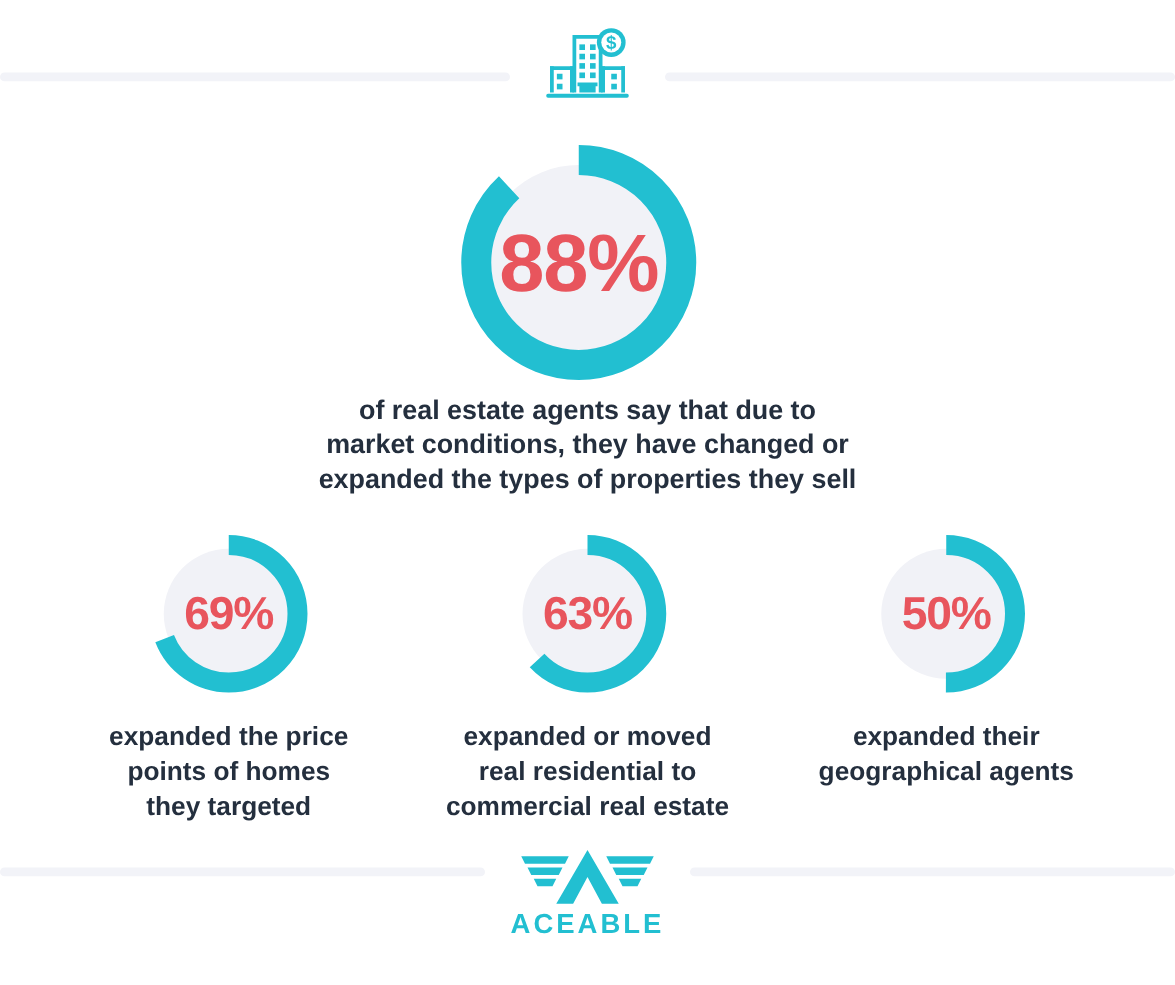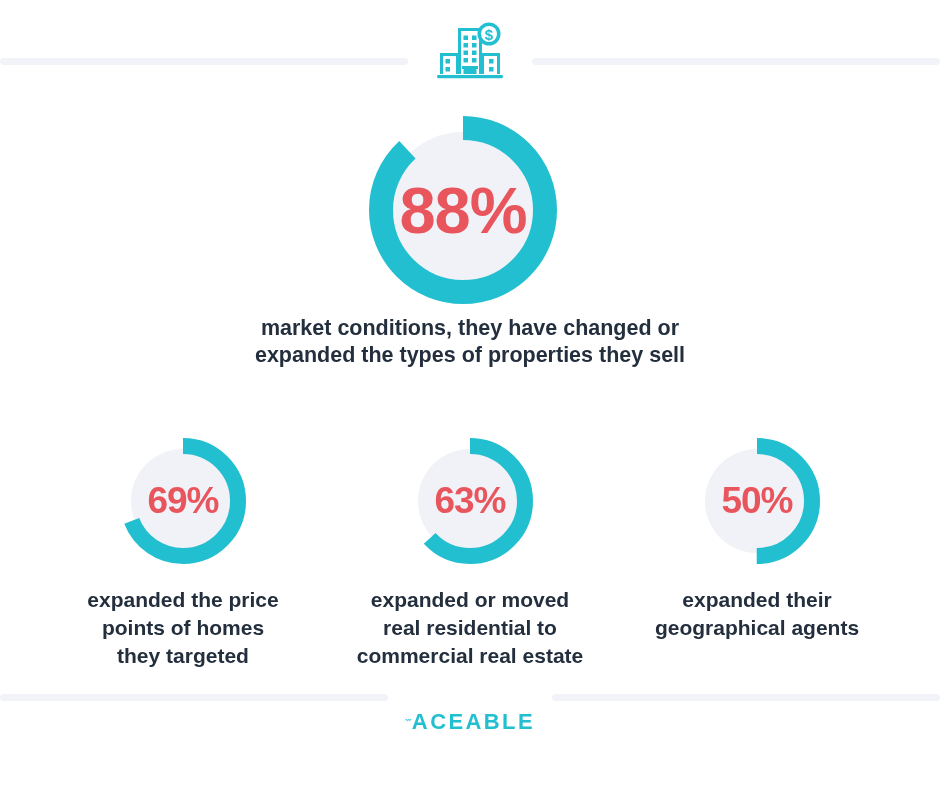--- a/index.html
+++ b/index.html
@@ -71,21 +71,21 @@
     font-weight: bold;
     line-height: 1.27;
     color: #242f3e;
   }
   .hero-caption span { display: block; }
 
   
   .small-row {
     position: absolute;
     left: 60px;
-    top: 434px;
+    top: 424px;
     width: 820px;
     display: flex;
     justify-content: space-between;
     gap: 28px;
   }
   .stat-col {
     width: 246px;
     display: flex;
     flex-direction: column;
     align-items: center;
@@ -107,20 +107,21 @@
   .stat-caption span { display: block; }
 
   
   .footer-logo {
     position: absolute;
     left: 405px;
     top: 678px;
     width: 130px;
     height: 84px;
     display: flex;
+    flex-direction: column;
     align-items: center;
   }
   .logo-mark { width: 118px; height: 46px; display: block; }
   .logo-wordmark {
     margin-top: 4px;
     font-size: 22px;
     font-weight: bold;
     letter-spacing: 2.4px;
     color: #22bfd1;
     line-height: 1;
@@ -176,20 +177,21 @@
   <svg viewBox="0 0 200 200" width="200" height="200" aria-hidden="true">
 
     <circle cx="100" cy="100" r="78" fill="#f1f2f7"></circle>
 
     <circle id="hero-arc" cx="100" cy="100" r="82" fill="none" stroke="#22bfd1" stroke-width="24" transform="rotate(-90 100 100)" stroke-dasharray="453.39360000000005 61.82639999999998" stroke-dashoffset="0"></circle>
   </svg>
   <div class="donut-label">88%</div>
 </div>
 
 <div class="hero-caption">
+  <span>of real estate agents say that due to</span>
   <span>market conditions, they have changed or</span>
   <span>expanded the types of properties they sell</span>
 </div>
 
 <div class="small-row">
 
   <div class="stat-col">
     <div class="small-donut">
       <svg viewBox="0 0 134 134" width="134" height="134" aria-hidden="true">
         <circle cx="67" cy="67" r="52" fill="#f1f2f7"></circle>

